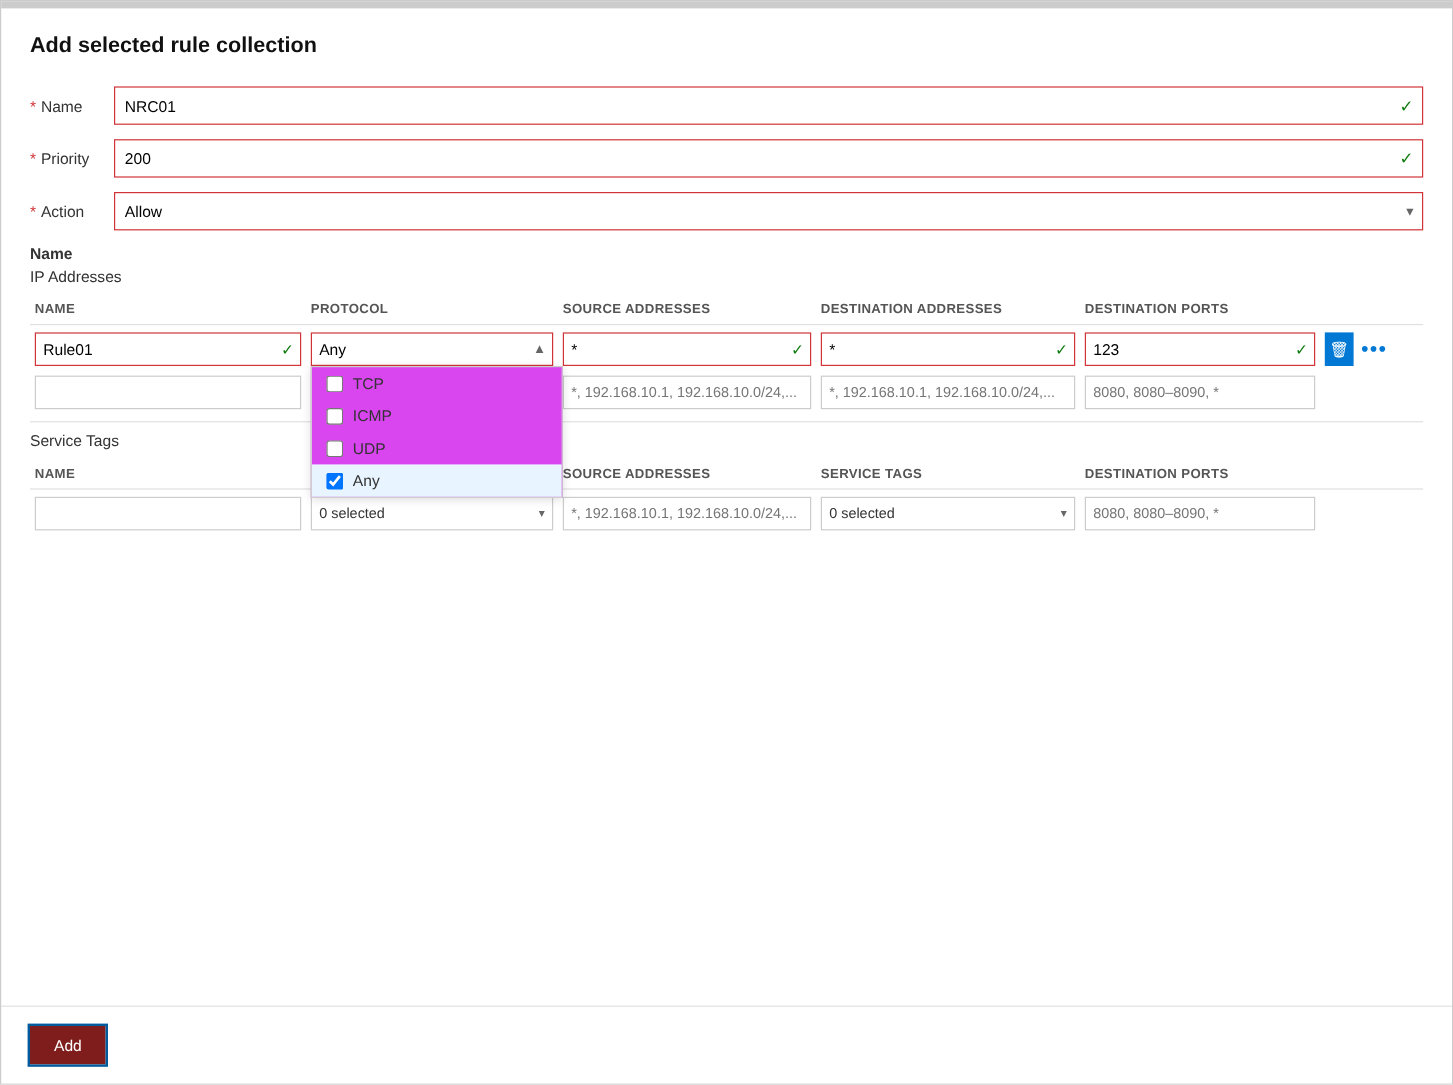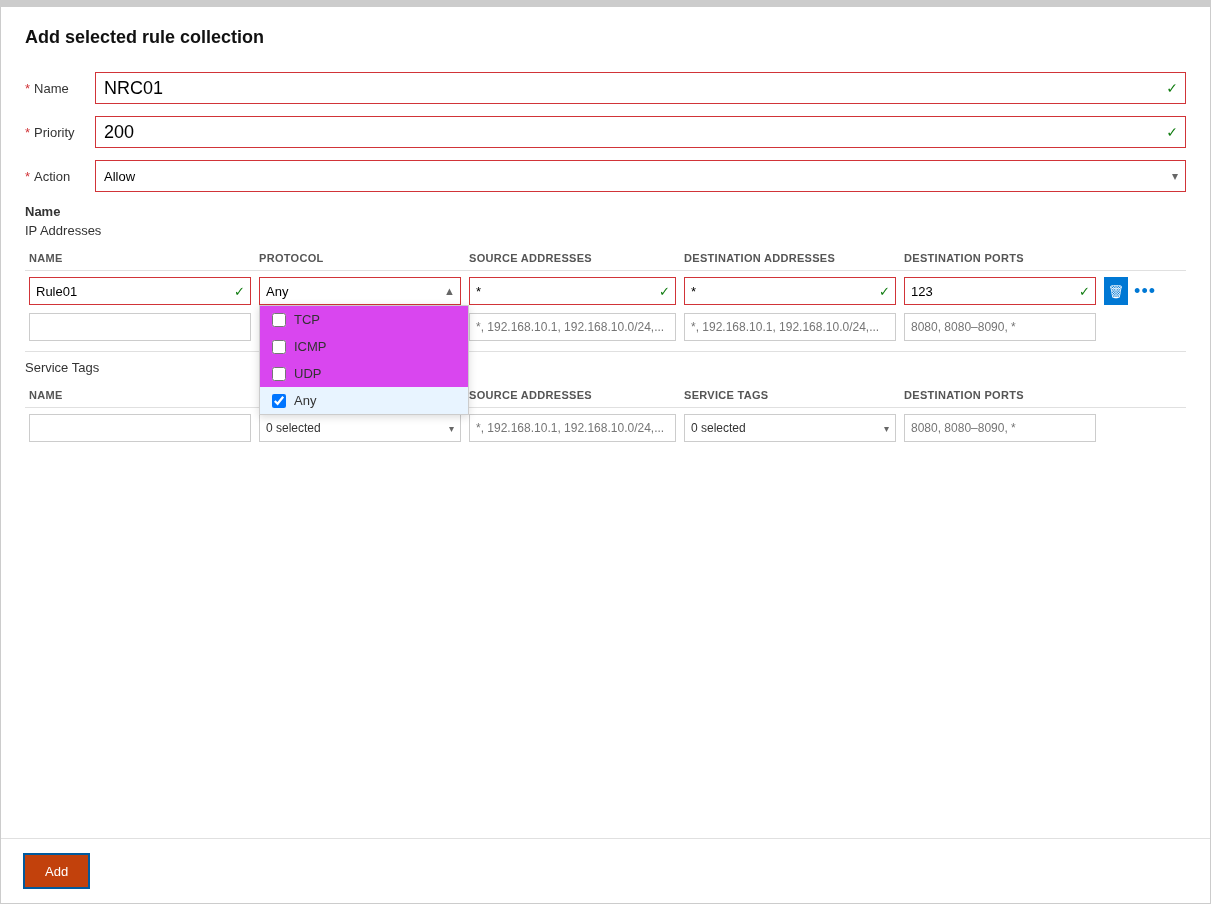--- a/index.html
+++ b/index.html
@@ -50,21 +50,21 @@
     }
     .input-with-check {
       position: relative;
       flex: 1;
     }
     .input-with-check input {
       width: 100%;
       height: 32px;
       border: 1.5px solid #d13438;
       padding: 0 28px 0 8px;
-      font-size: 18px;
+      font-size: 13px;
       outline: none;
     }
     .check-icon {
       position: absolute;
       right: 8px;
       top: 50%;
       transform: translateY(-50%);
       color: #107c10;
       font-size: 14px;
     }
@@ -256,21 +256,21 @@
       background: #fff;
       display: flex;
       align-items: center;
       cursor: pointer;
     }
     .footer {
       padding: 16px 24px;
       border-top: 1px solid #e0e0e0;
     }
     .add-button {
-      background: #c2410c;
+      background: #7f1d1d;
       color: #fff;
       border: none;
       padding: 6px 20px;
       font-size: 13px;
       font-weight: 500;
       cursor: pointer;
       min-width: 60px;
       height: 32px;
       outline: 2px solid #005a9e;
       outline-offset: 0px;

